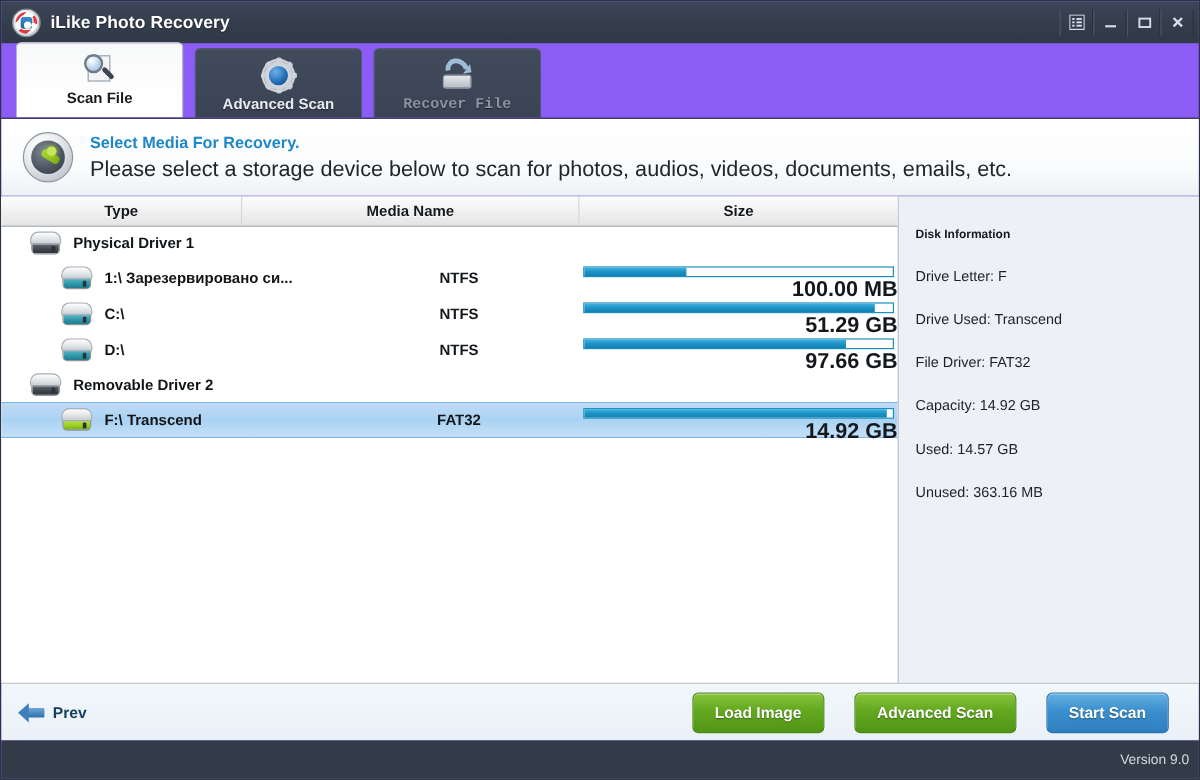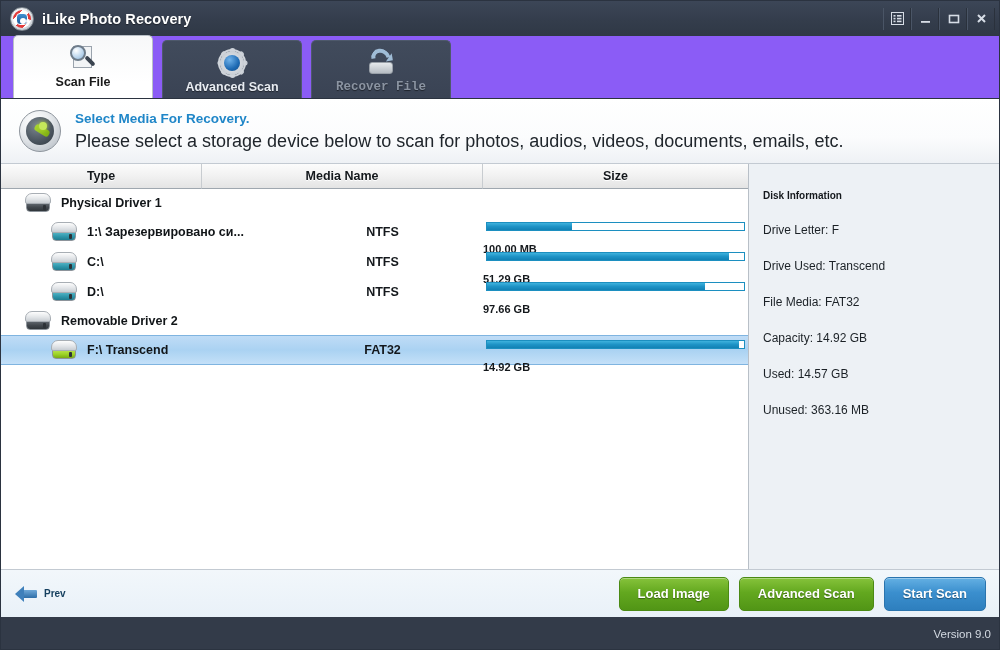--- a/index.html
+++ b/index.html
@@ -252,22 +252,22 @@
 
   
   .bar-wrap {
     position: absolute; left: 3px; top: 5px; width: 259px; height: 9px;
     background: #ffffff; border: 1px solid #1c8fc0;
   }
   .bar-fill {
     height: 100%; background: linear-gradient(to bottom, #3fb2dd 0%, #1e93c6 50%, #1281b4 100%);
   }
   .size-label {
-    position: absolute; left: 0; top: 26px; width: 265px; text-align: left;
-    font-size: 11px; font-weight: bold; color: #14181c;
+    position: absolute; left: 0; top: 14px; width: 265px; text-align: right;
+    font-size: 18px; font-weight: bold; color: #14181c;
   }
 
   
   #info-pane {
     width: 251px; height: 405px;
     background: #edf1f5;
     padding: 26px 0 0 14px;
   }
   #info-title {
     font-size: 10px; font-weight: bold; color: #14181c; margin-bottom: 22px;
@@ -288,22 +288,22 @@
   #prev .arrow .shaft {
     position: absolute; left: 8px; top: 4px; width: 14px; height: 8px;
     background: linear-gradient(to bottom, #6fa8d8, #2e6ea8);
     border-radius: 1px;
   }
   #prev .arrow .head {
     position: absolute; left: 0px; top: 0px;
     border: 8px solid transparent; border-right-color: #3f80bb; border-left: none;
     border-right-width: 9px;
   }
-  #prev-label { font-size: 10px; font-weight: bold; color: #16405f; }
-  #footer-btns { margin-left: auto; margin-right: 15px; display: flex; gap: 10px; }
+  #prev-label { font-size: 13px; font-weight: bold; color: #16405f; }
+  #footer-btns { margin-left: auto; margin-right: 27px; display: flex; gap: 25px; }
   .btn {
     height: 34px; border-radius: 5px; display: flex; align-items: center; justify-content: center;
     font-size: 13px; font-weight: bold; color: #ffffff;
     text-shadow: 0 1px 1px rgba(0,0,0,.4);
     padding: 0 18px;
   }
   .btn.green {
     background: linear-gradient(to bottom, #86c33b 0%, #63a81f 45%, #519516 100%);
     border: 1px solid #4b8a14;
     box-shadow: inset 0 1px 0 rgba(255,255,255,.35);
@@ -505,21 +505,21 @@
               <div class="size-label">14.92 GB</div>
             </div>
           </div>
         </div>
     </div>
 
     <div id="info-pane">
       <div id="info-title">Disk Information</div>
       <div class="info-line">Drive Letter: F</div>
       <div class="info-line">Drive Used: Transcend</div>
-      <div class="info-line">File Media: FAT32</div>
+      <div class="info-line">File Driver: FAT32</div>
       <div class="info-line">Capacity: 14.92 GB</div>
       <div class="info-line">Used: 14.57 GB</div>
       <div class="info-line">Unused: 363.16 MB</div>
     </div>
 
   </div>
 
   <div id="footer">
     <div id="prev">
       <div class="arrow">

